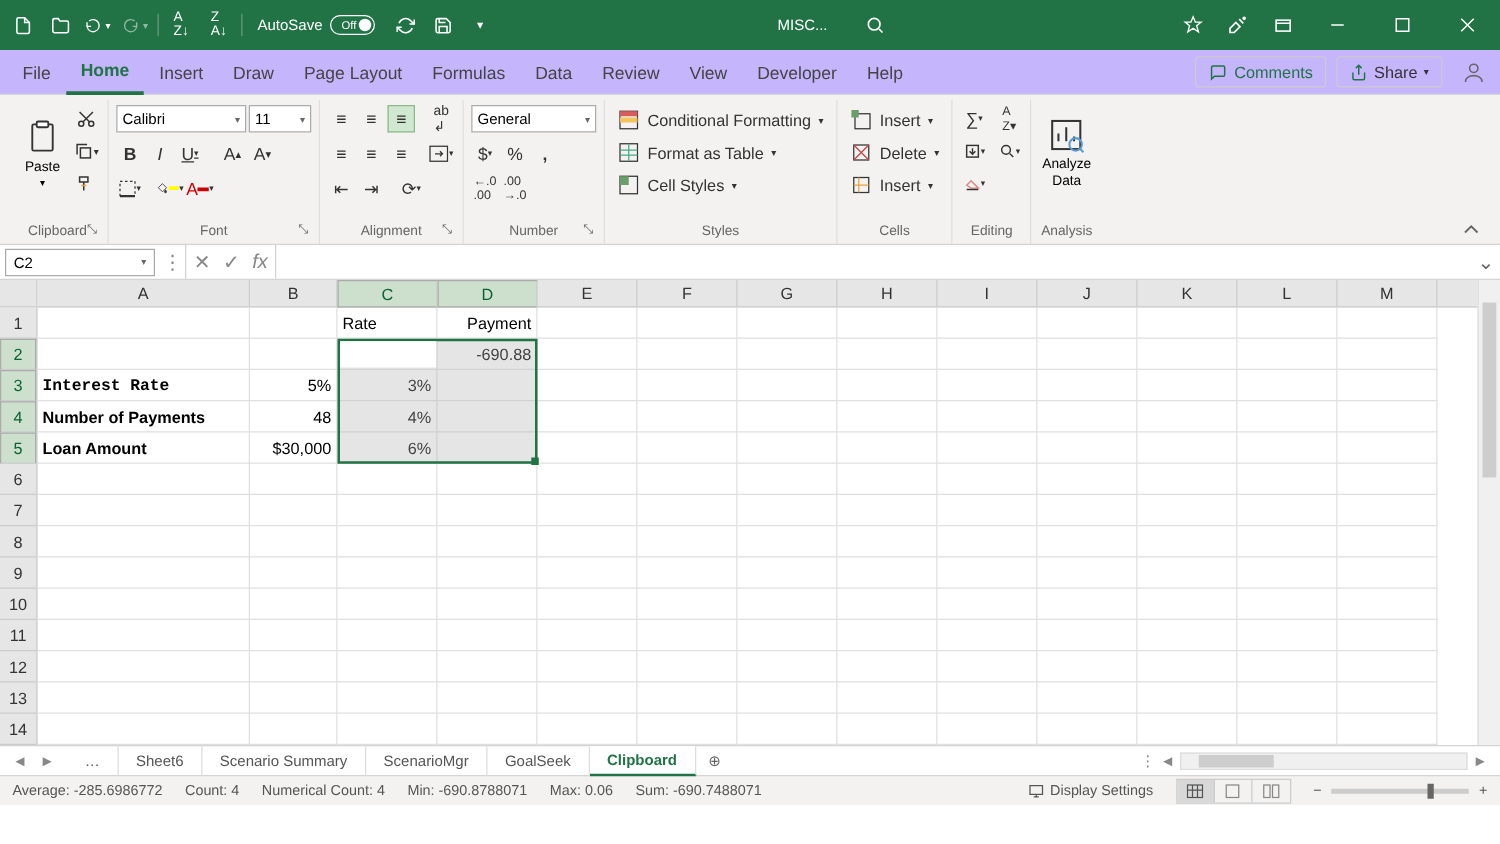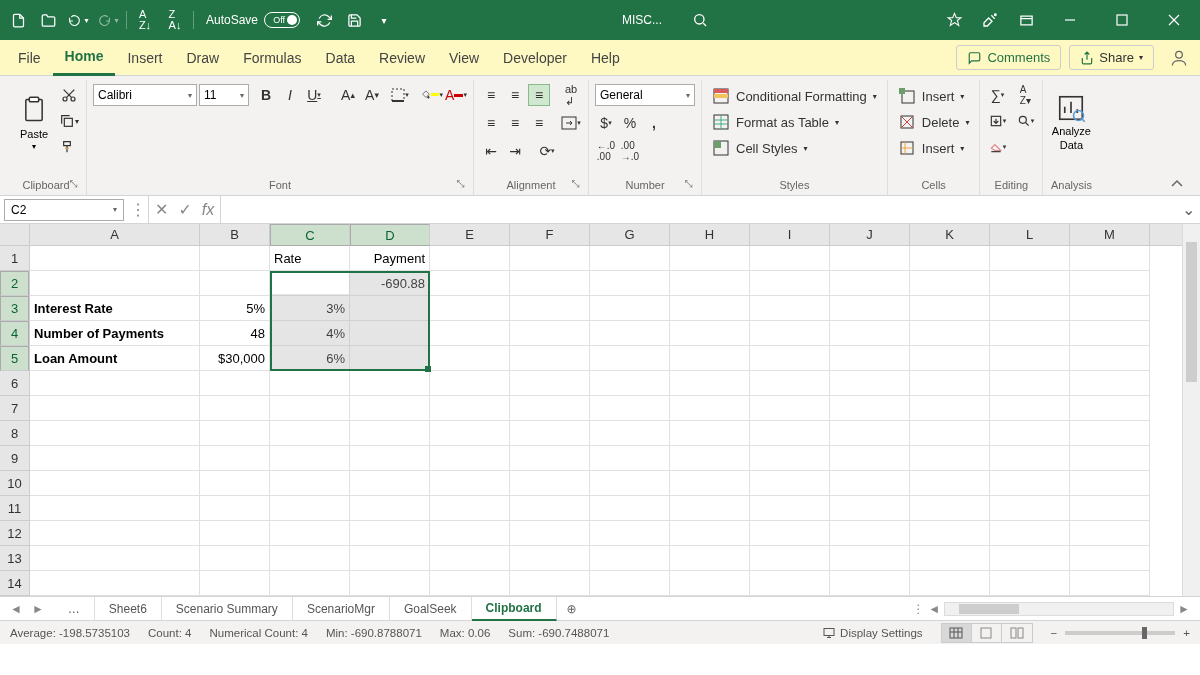--- a/index.html
+++ b/index.html
@@ -12,21 +12,21 @@
 .tb-sep { width: 1px; height: 18px; background: rgba(255,255,255,.3); margin: 0 2px; }
 .autosave { display: flex; align-items: center; gap: 6px; padding: 0 8px; }
 .toggle { width: 36px; height: 16px; border: 1px solid #fff; border-radius: 10px; display: flex; align-items: center; padding: 0 2px; font-size: 9px; justify-content: flex-end; gap: 2px; }
 .toggle-knob { width: 10px; height: 10px; background: #fff; border-radius: 50%; }
 .tb-title { flex: 1; text-align: center; display: flex; justify-content: center; gap: 30px; align-items: center; }
 .tb-search { width: 24px; }
 .tb-right { display: flex; align-items: center; gap: 8px; }
 .win-btn { width: 44px; height: 40px; display: flex; align-items: center; justify-content: center; color: #fff; }
 
 
-.ribbon-tabs { height: 36px; background: #fef9c3; border-bottom: 1px solid #d4d4d4; display: flex; align-items: center; padding: 0 6px; }
+.ribbon-tabs { height: 36px; background: #c4b5fd; border-bottom: 1px solid #d4d4d4; display: flex; align-items: center; padding: 0 6px; }
 .rtab { padding: 0 12px; height: 36px; display: flex; align-items: center; font-size: 14px; color: #444; cursor: pointer; }
 .rtab.active { color: #217346; font-weight: 600; border-bottom: 3px solid #217346; }
 .rtab-spacer { flex: 1; }
 .rtab-btn { border: 1px solid #ccc; border-radius: 3px; padding: 4px 10px; margin-left: 8px; display: flex; align-items: center; gap: 5px; font-size: 13px; color: #333; cursor: pointer; }
 .rtab-btn.comments { color: #217346; }
 .rtab-user { width: 30px; height: 30px; margin-left: 10px; display: flex; align-items: center; justify-content: center; }
 
 
 .ribbon { height: 120px; background: #f3f2f1; border-bottom: 1px solid #d4d4d4; display: flex; padding: 4px 6px 0; }
 .rgroup { display: flex; flex-direction: column; padding: 0 6px; border-right: 1px solid #dedede; }
@@ -194,20 +194,21 @@
         </svg>
       </div>
   </div>
 </div>
 
 <div class="ribbon-tabs">
   <div class="rtab">File</div>
   <div class="rtab active">Home</div>
   <div class="rtab">Insert</div>
   <div class="rtab">Draw</div>
+  <div class="rtab">Page Layout</div>
   <div class="rtab">Formulas</div>
   <div class="rtab">Data</div>
   <div class="rtab">Review</div>
   <div class="rtab">View</div>
   <div class="rtab">Developer</div>
   <div class="rtab">Help</div>
   <div class="rtab-spacer"></div>
   <div class="rtab-btn comments">
       <svg width="15" height="14" viewBox="0 0 24 24" fill="none" stroke="#217346" stroke-width="2">
         <path d="M21 15a2 2 0 01-2 2H7l-4 4V5a2 2 0 012-2h14a2 2 0 012 2z"></path>
@@ -261,21 +262,21 @@
               <path d="M4 4h10v6H4zM9 10v10" stroke="#333"></path>
               <path d="M6 14h6" stroke="#e8a33d"></path>
             </svg>
           </div>
       </div>
     </div>
     <div class="rgroup-label"><span>Clipboard</span><span class="launcher">⤡</span></div>
   </div>
 
   <div class="rgroup">
-    <div class="rgroup-body" style="flex-direction:row;gap:6px">
+    <div class="rgroup-body" style="flex-direction:column;gap:6px">
       <div class="rrow">
         <div class="sel" style="width:104px">
             <span>Calibri</span>
             <span class="sel-arrow">▾</span>
           </div>
         <div class="sel" style="width:50px">
             <span>11</span>
             <span class="sel-arrow">▾</span>
           </div>
       </div>
@@ -566,21 +567,21 @@
         <div class="cell" style="width: 80px;"></div>
         <div class="cell" style="width: 80px;"></div>
         <div class="cell" style="width: 80px;"></div>
         <div class="cell" style="width: 80px;"></div>
         <div class="cell" style="width: 80px;"></div>
         <div class="cell" style="width: 80px;"></div>
         <div class="cell" style="width: 80px;"></div>
         <div class="cell" style="width: 80px;"></div>
       </div>
       <div class="crow">
-        <div class="cell b" style="width: 170px;">Interest Rate</div>
+        <div class="cell b" style="width: 170px; font-family: Liberation Mono, monospace;">Interest Rate</div>
         <div class="cell r" style="width: 70px;">5%</div>
         <div class="cell r" style="width: 80px;">3%</div>
         <div class="cell r" style="width: 80px;"></div>
         <div class="cell" style="width: 80px;"></div>
         <div class="cell" style="width: 80px;"></div>
         <div class="cell" style="width: 80px;"></div>
         <div class="cell" style="width: 80px;"></div>
         <div class="cell" style="width: 80px;"></div>
         <div class="cell" style="width: 80px;"></div>
         <div class="cell" style="width: 80px;"></div>
@@ -778,21 +779,21 @@
     <span style="color:#888">⋮</span>
     <span style="color:#888">◄</span>
     <div class="hscroll">
         <div class="hthumb"></div>
       </div>
     <span style="color:#888">►</span>
   </div>
 </div>
 
 <div class="status">
-  <span>Average: -198.5735103</span>
+  <span>Average: -285.6986772</span>
   <span>Count: 4</span>
   <span>Numerical Count: 4</span>
   <span>Min: -690.8788071</span>
   <span>Max: 0.06</span>
   <span>Sum: -690.7488071</span>
   <span class="sp"></span>
   <span style="display:flex;align-items:center;gap:4px">
       <svg width="14" height="12" viewBox="0 0 24 24" fill="none" stroke="#555" stroke-width="2">
         <rect x="2" y="3" width="20" height="14"></rect>
         <path d="M8 21h8M12 17v4"></path>

